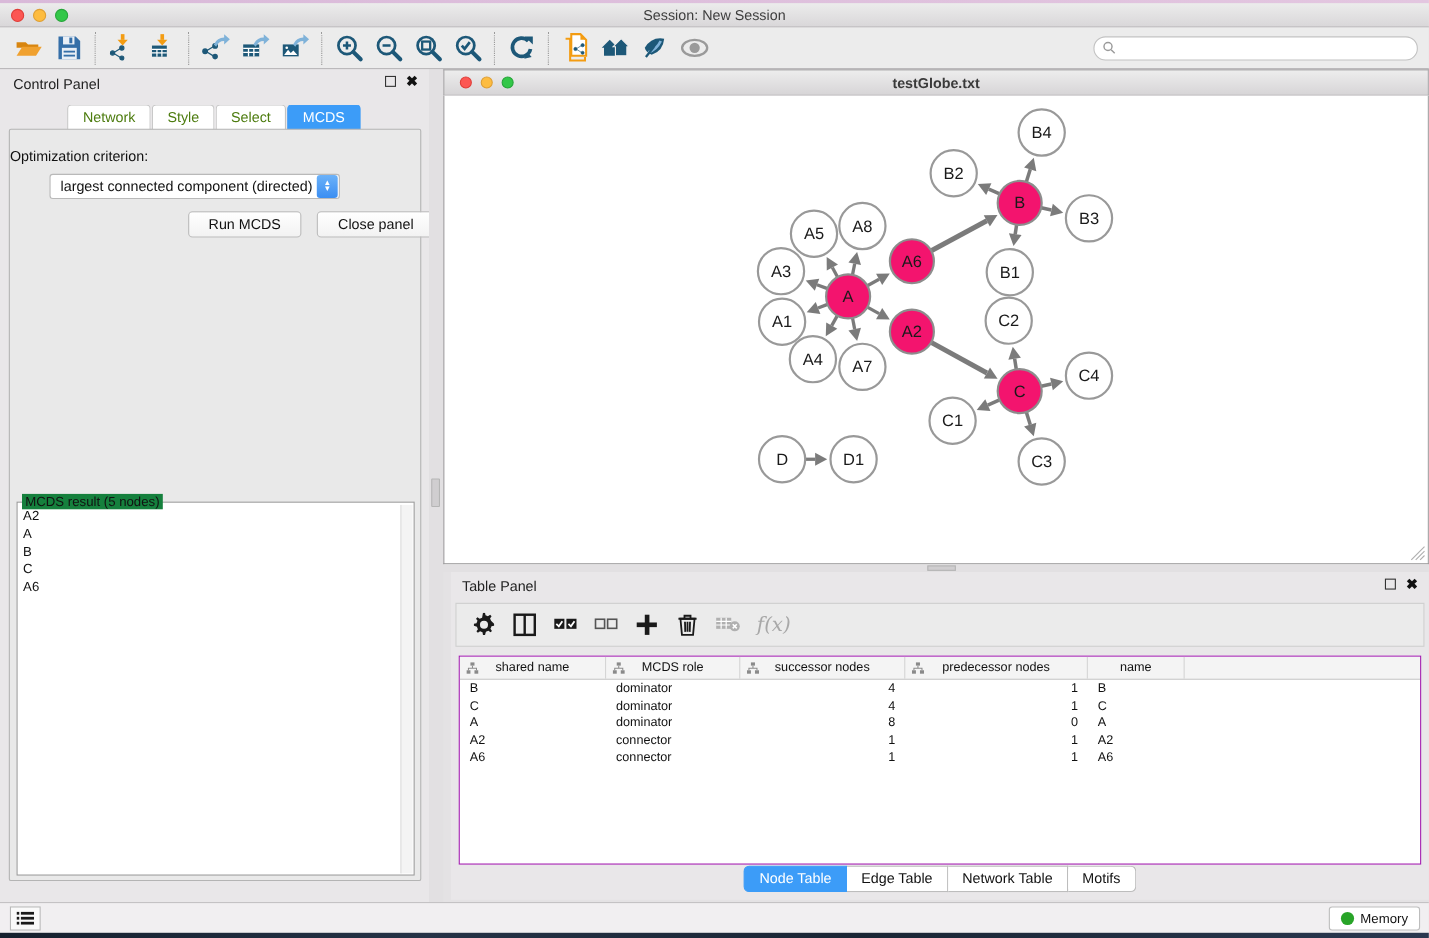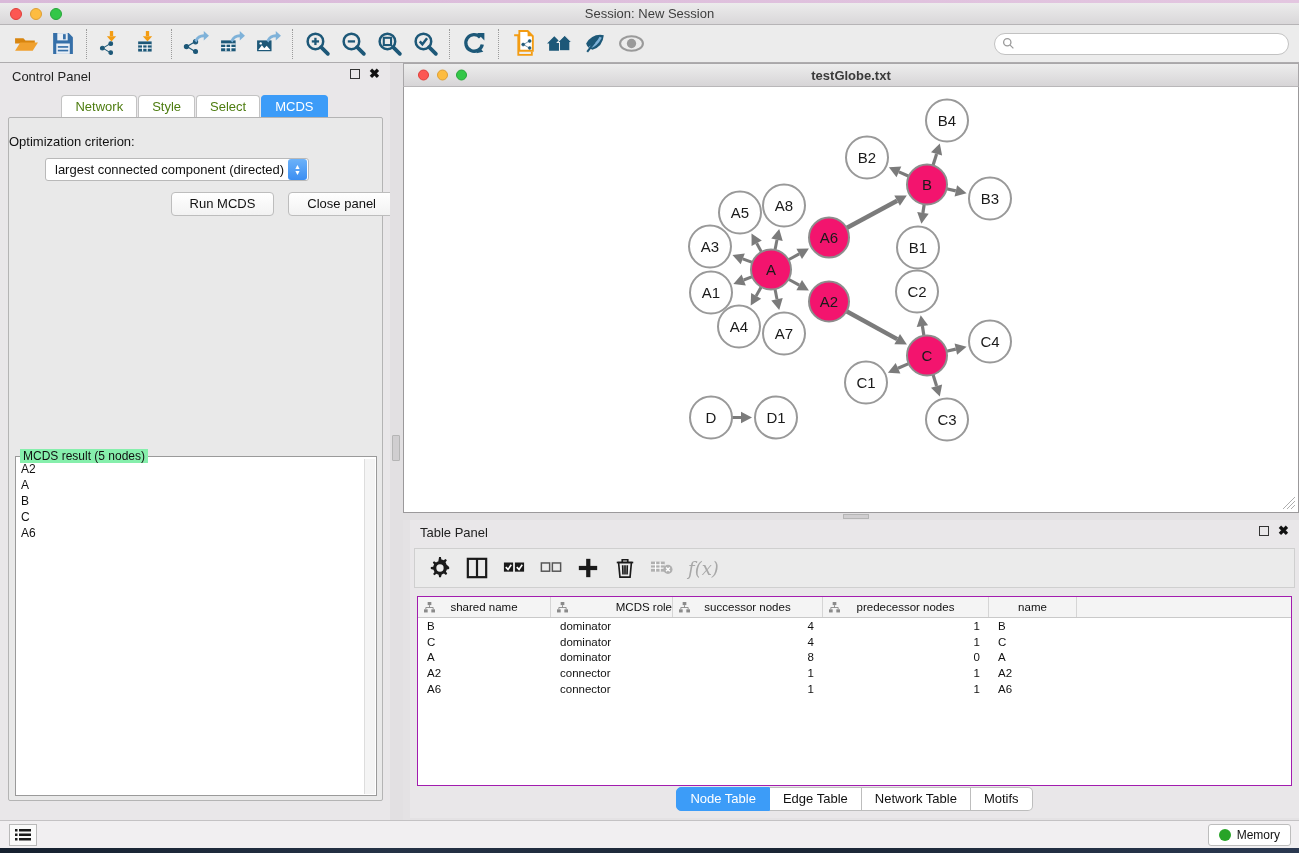--- a/index.html
+++ b/index.html
@@ -50,21 +50,21 @@
   #opt-select .val { flex:1; font-size:13px; color:#111; padding-left:9px; white-space:nowrap; }
   #opt-stepper { width:19px; height:21px; margin-right:1px; border-radius:3px;
     background:linear-gradient(#6cb2f9,#3b8ef2); display:flex; flex-direction:column;
     align-items:center; justify-content:center; color:#fff; }
   #opt-stepper span { font-size:7px; line-height:6px; }
   .cp-buttons { position:absolute; left:13px; top:74px; width:100%; display:flex; justify-content:flex-end; gap:14px; }
   .cp-button { background:linear-gradient(#ffffff,#f2f2f2); border:1px solid #bdbdbd; border-radius:4px;
     font-size:13px; color:#111; padding:3px 18px 4px; }
   #result-fieldset { position:absolute; left:6px; top:338px; width:362px; height:340px;
     border:1px solid #9a9a9a; background:#fff; }
-  #result-legend { position:absolute; left:4px; top:-8px; background:#86efac; padding:0 3px;
+  #result-legend { position:absolute; left:4px; top:-8px; background:#15803d; padding:0 3px;
     font-size:12px; color:#111; }
   #result-list { position:absolute; left:1px; top:2px; right:12px; bottom:1px; overflow:hidden;
     font-size:12px; color:#111; padding:2px 0 0 4px; line-height:16px; }
   #result-scroll { position:absolute; right:1px; top:2px; width:11px; bottom:1px;
     background:#f4f4f4; border-left:1px solid #ddd; }
 
   
   #v-gutter { left:390px; top:63px; width:13px; height:757px; background:#e2e0e2; }
   #v-handle { position:absolute; left:2px; top:372px; width:8px; height:26px; background:#d0ced0;
     border:1px solid #b5b5b5; border-radius:1px; }
@@ -575,21 +575,21 @@
               <rect x="4" y="0" width="4" height="3.4"></rect>
               <rect x="0" y="8" width="4" height="3.4"></rect>
               <rect x="8" y="8" width="4" height="3.4"></rect>
             </g>
             <g stroke="#8a8a8a" stroke-width="1" fill="none">
               <path d="M6 3.5 V6 M2 8 V6 h8 v2"></path>
             </g>
           </svg>
           <span>shared name</span>
         </div>
-        <div class="col-h" style="width: 122px; justify-content: flex-end;">
+        <div class="col-h" style="width: 122px;">
           <svg viewBox="0 0 12 12">
             <g fill="#8a8a8a">
               <rect x="4" y="0" width="4" height="3.4"></rect>
               <rect x="0" y="8" width="4" height="3.4"></rect>
               <rect x="8" y="8" width="4" height="3.4"></rect>
             </g>
             <g stroke="#8a8a8a" stroke-width="1" fill="none">
               <path d="M6 3.5 V6 M2 8 V6 h8 v2"></path>
             </g>
           </svg>

